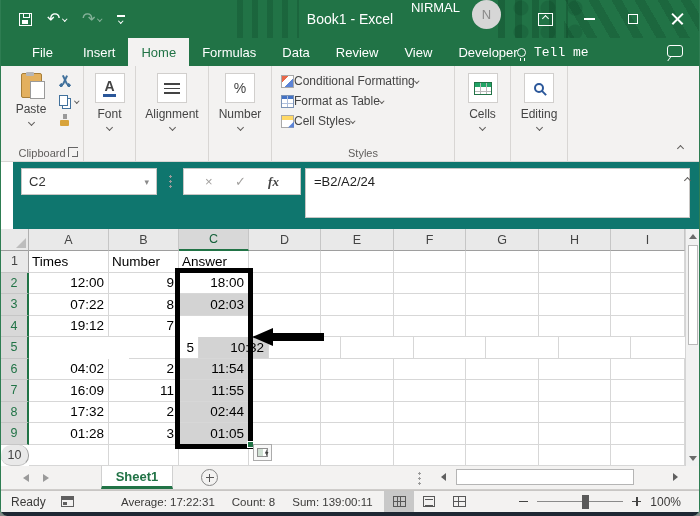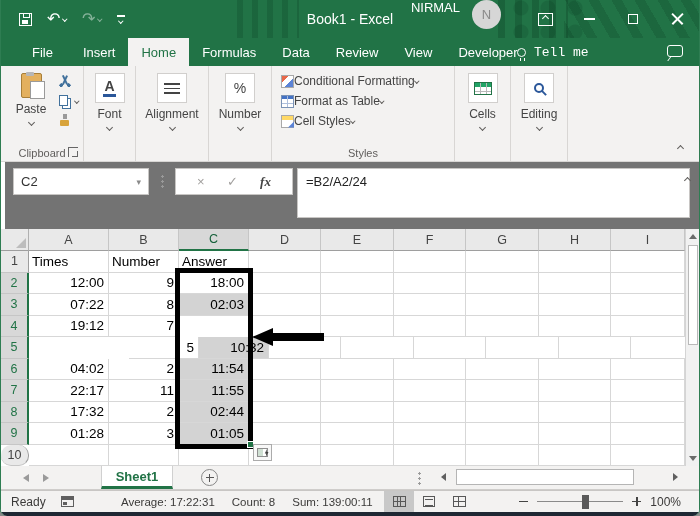--- a/index.html
+++ b/index.html
@@ -93,21 +93,21 @@
 .g-cells { width:56px; } .g-edit { width:57px; }
 .icon-cells { width:18px; height:13px; border:1px solid #217346; position:relative; background:
   linear-gradient(to right, transparent 0 5px, #b8b8b8 5px 6px, transparent 6px 11px, #b8b8b8 11px 12px, transparent 12px),
   linear-gradient(to bottom, #21a366 0 3.5px, transparent 3.5px 7.5px, #b8b8b8 7.5px 8.5px, transparent 8.5px); }
 .icon-mag { position:relative; width:10px; height:10px; border:2px solid #2b579a; border-radius:50%; }
 .icon-mag::after { content:""; position:absolute; right:-5px; bottom:-3px; width:6px; height:2px; background:#2b579a; transform:rotate(45deg); }
 .g-fill { flex:1; border-right:none; position:relative; }
 .ribbon-collapse { position:absolute; right:16px; bottom:10px; color:#605e5c; }
 
 
-.formula-row { position:absolute; top:162px; left:4px; right:0; height:67px; background:#737373; }
+.formula-row { position:absolute; top:162px; left:12px; right:0; height:67px; background:#0f766e; }
 .name-box { position:absolute; left:8px; top:6px; width:136px; height:27px; background:#fff; border:1px solid #c8c6c4; display:flex; align-items:center; padding:0 7px; font-size:13px; color:#333; }
 .name-box .dd { margin-left:auto; color:#8a8a8a; font-size:9px; }
 .vdots { width:3px; background:radial-gradient(circle, #9a9a9a 1px, transparent 1.3px); background-size:3px 5px; }
 .fb-sep { position:absolute; left:156px; top:12px; height:15px; }
 .fx-box { position:absolute; left:170px; top:6px; width:118px; height:27px; background:#fff; border:1px solid #c8c6c4; display:flex; align-items:center; justify-content:space-around; padding:0 10px; }
 .fx-x,.fx-check { color:#a19f9d; font-size:13px; }
 .fx-fx { font-family:"Liberation Serif",serif; font-style:italic; font-weight:bold; font-size:13px; color:#444; }
 .formula-input { position:absolute; left:292px; top:6px; right:9px; height:50px; background:#fff; border:1px solid #c8c6c4; font-size:13px; color:#222; padding:5px 22px 0 8px; }
 .fb-expand { position:absolute; right:9px; top:16px; color:#605e5c; }
 
@@ -427,21 +427,21 @@
           <div class="cell range-fill" style="width: 70px;">11:54</div>
           <div class="cell" style="width: 72px;"></div>
           <div class="cell" style="width: 73px;"></div>
           <div class="cell" style="width: 72px;"></div>
           <div class="cell" style="width: 73px;"></div>
           <div class="cell" style="width: 72px;"></div>
           <div class="cell" style="width: 74px;"></div>
         </div>
         <div class="grid-row">
           <div class="row-header sel" style="width: 28px;">7</div>
-          <div class="cell" style="width: 80px;">22:17</div>
+          <div class="cell" style="width: 80px;">16:09</div>
           <div class="cell" style="width: 70px;">11</div>
           <div class="cell range-fill" style="width: 70px;">11:55</div>
           <div class="cell" style="width: 72px;"></div>
           <div class="cell" style="width: 73px;"></div>
           <div class="cell" style="width: 72px;"></div>
           <div class="cell" style="width: 73px;"></div>
           <div class="cell" style="width: 72px;"></div>
           <div class="cell" style="width: 74px;"></div>
         </div>
         <div class="grid-row">

